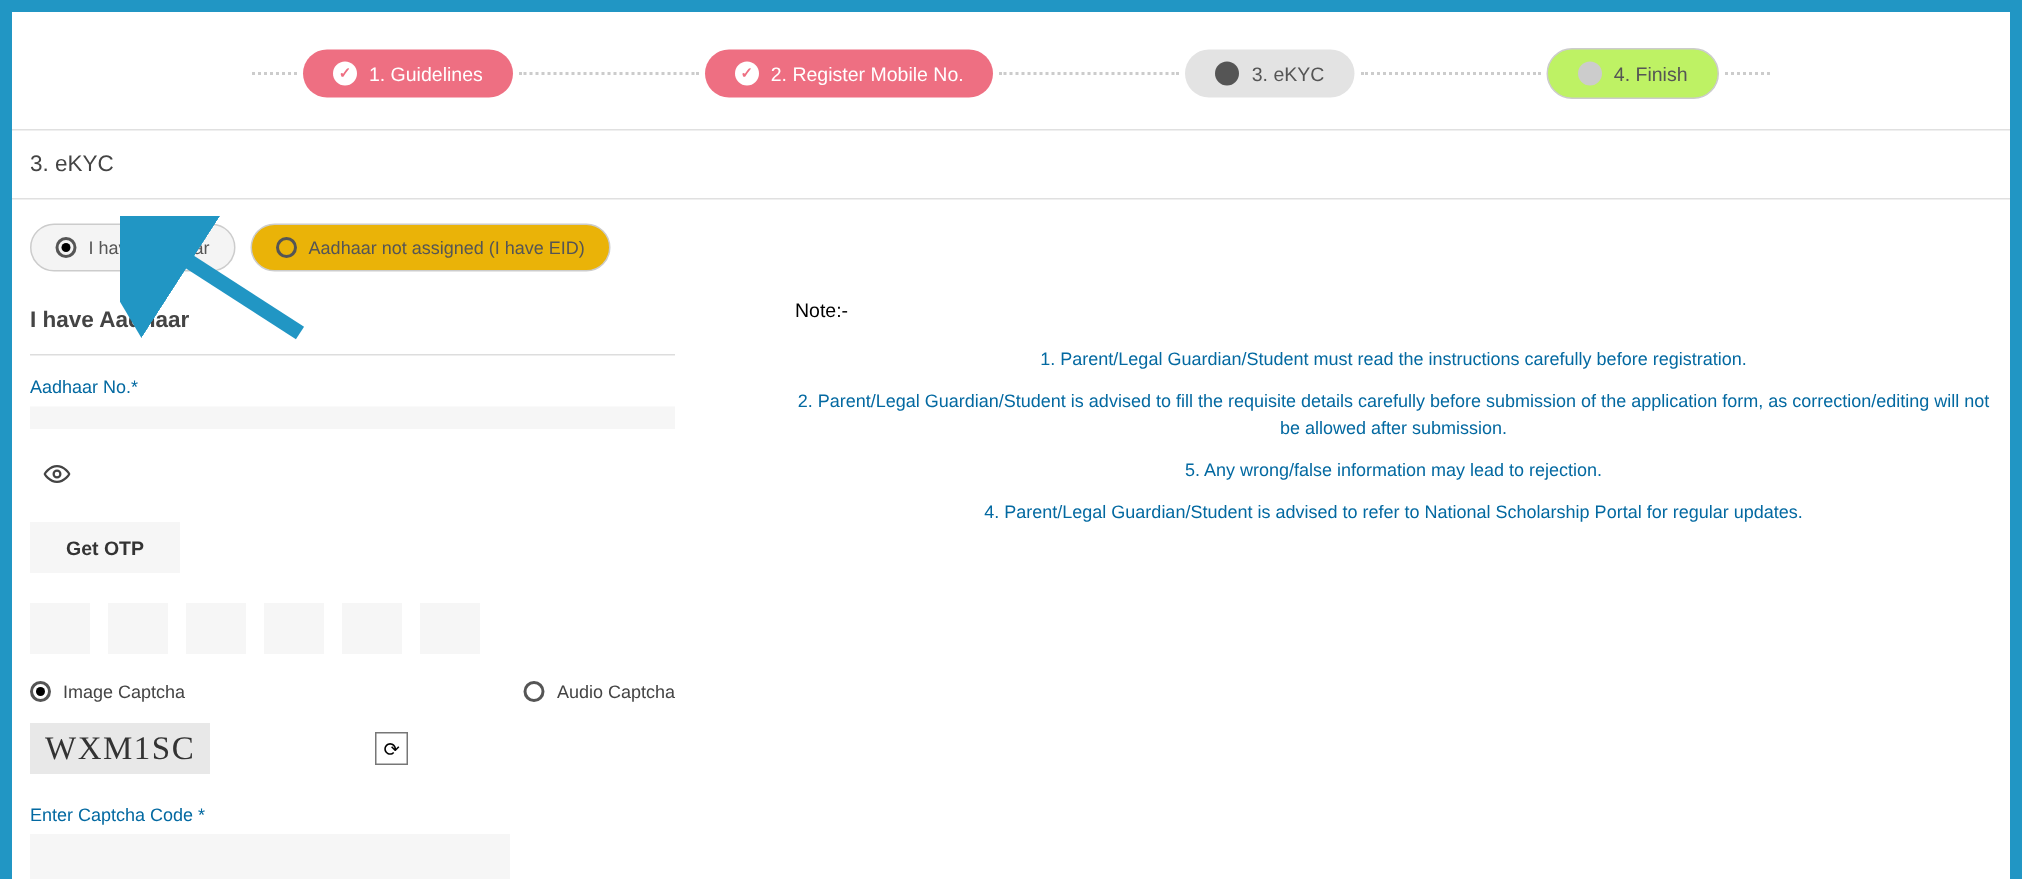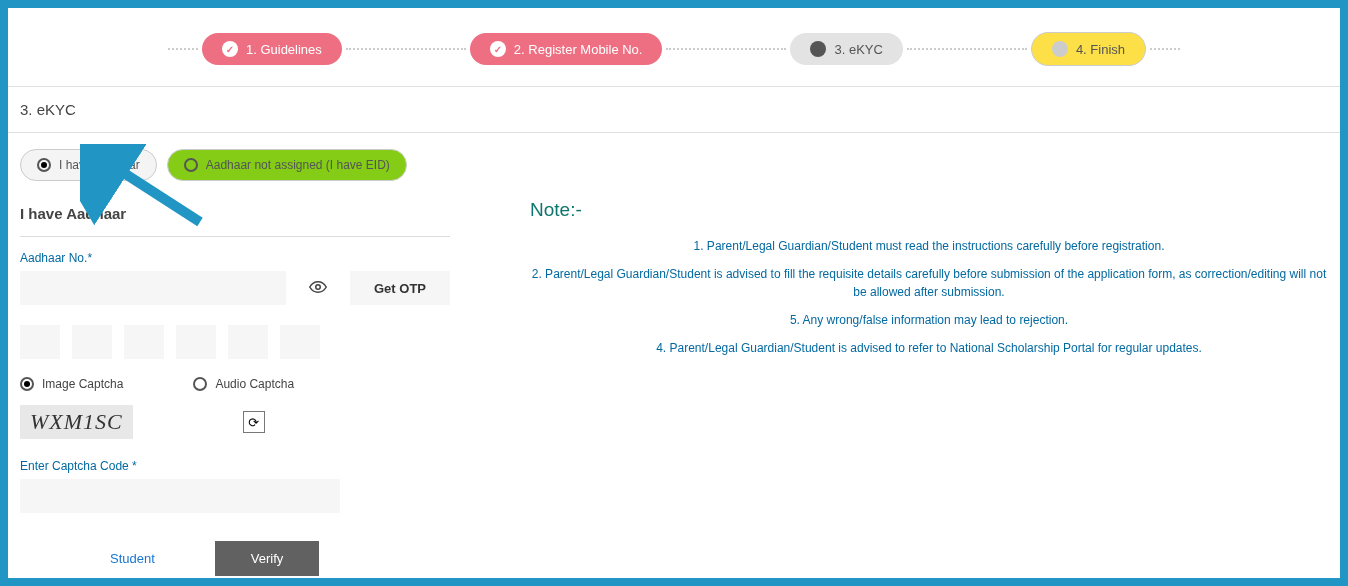--- a/index.html
+++ b/index.html
@@ -4,73 +4,73 @@
 <style>
 * { box-sizing: border-box; margin: 0; padding: 0; }
 body { font-family: Arial, Helvetica, sans-serif; background: #2196c4; padding: 8px; font-size: 13px; color: #333; }
 .page { background: #fff; width: 100%; min-height: 570px; position: relative; }
 
 
 .stepper { display: flex; justify-content: center; align-items: center; padding: 24px 0 20px; gap: 0; }
 .step-pill { display: inline-flex; align-items: center; gap: 8px; padding: 8px 20px; border-radius: 20px; font-size: 13px; }
 .step-pill.done { background: #ee6f82; color: #fff; }
 .step-pill.current { background: #e3e3e3; color: #555; }
-.step-pill.pending { background: #fde047; border: 1px solid #ccc; color: #555; }
+.step-pill.pending { background: #bef264; border: 1px solid #ccc; color: #555; }
 .step-icon { width: 16px; height: 16px; border-radius: 50%; display: inline-flex; align-items: center; justify-content: center; font-size: 10px; }
 .step-pill.done .step-icon { background: #fff; color: #ee6f82; font-weight: bold; }
 .step-pill.current .step-icon { background: #555; }
 .step-pill.pending .step-icon { background: #ccc; }
 .connector { width: 120px; border-top: 2px dotted #ccc; margin: 0 4px; }
 .connector.short { width: 30px; }
 
 .divider { border-top: 1px solid #e0e0e0; }
 
 
 .section-title { font-size: 15px; color: #444; padding: 14px 12px; border-bottom: 1px solid #e0e0e0; }
 
 
 .radio-row { display: flex; gap: 10px; padding: 16px 12px 10px; }
-.radio-pill { display: inline-flex; align-items: center; gap: 8px; border: 1px solid #ccc; border-radius: 20px; padding: 8px 16px; font-size: 12px; color: #555; cursor: pointer; background: #84cc16; }
+.radio-pill { display: inline-flex; align-items: center; gap: 8px; border: 1px solid #ccc; border-radius: 20px; padding: 8px 16px; font-size: 12px; color: #555; cursor: pointer; background: #eab308; }
 .radio-outer { width: 14px; height: 14px; border: 2px solid #555; border-radius: 50%; display: inline-flex; align-items: center; justify-content: center; }
 .radio-outer .dot { width: 6px; height: 6px; background: #000; border-radius: 50%; display: none; }
 .radio-pill.selected { background: #f4f4f4; }
 .radio-pill.selected .dot { display: block; }
 
 
 .columns { display: flex; padding: 8px 12px 0; gap: 40px; }
 .left-col { width: 430px; }
 .right-col { flex: 1; padding-left: 40px; }
 
 .left-col h3 { font-size: 15px; color: #444; font-weight: bold; padding: 6px 0 14px; border-bottom: 1px solid #ddd; margin-bottom: 14px; }
 
 .field-label { font-size: 12px; color: #0369a1; margin-bottom: 6px; display: block; }
 
-.aadhaar-row { display: flex; gap: 14px; margin-bottom: 20px; }
+.aadhaar-row { display: flex; gap: 14px; margin-bottom: 20px; flex-direction: column; }
 .aadhaar-input { flex: 1; height: 34px; background: #f6f6f6; border: none; padding: 0 8px; font-size: 13px; }
 .eye-btn { width: 36px; height: 34px; background: #fff; border: none; display: flex; align-items: center; justify-content: center; cursor: pointer; font-size: 14px; }
 .get-otp-btn { width: 100px; height: 34px; background: #f6f6f6; border: none; font-size: 13px; font-weight: bold; color: #333; cursor: pointer; }
 
 .otp-row { display: flex; gap: 12px; margin-bottom: 18px; margin-top: 6px; }
 .otp-box { width: 40px; height: 34px; background: #f6f6f6; border: none; text-align: center; font-size: 14px; }
 
-.captcha-type { display: flex; gap: 70px; margin-bottom: 14px; align-items: center; }
+.captcha-type { display: flex; gap: 70px; margin-bottom: 14px; align-items: center; justify-content: space-between; }
 .cap-radio { display: inline-flex; align-items: center; gap: 8px; font-size: 12px; color: #444; cursor: pointer; }
 
 .captcha-row { display: flex; align-items: center; gap: 110px; margin-bottom: 20px; }
-.captcha-img { background: #e8e8e8; padding: 4px 10px; font-family: 'Times New Roman', serif; font-style: italic; font-size: 22px; letter-spacing: 1px; color: #333; }
+.captcha-img { background: #e8e8e8; padding: 4px 10px; font-family: 'Times New Roman', serif; font-size: 22px; letter-spacing: 1px; color: #333; }
 .refresh-btn { width: 22px; height: 22px; border: 1px solid #777; background: #fff; display: flex; align-items: center; justify-content: center; cursor: pointer; font-size: 13px; }
 
 .captcha-input { width: 320px; height: 34px; background: #f6f6f6; border: none; padding: 0 8px; margin-bottom: 28px; font-size: 13px; }
 
 .btn-row { display: flex; gap: 60px; align-items: center; padding-left: 90px; }
 .cancel-btn { color: #1976d2; font-size: 13px; background: none; border: none; cursor: pointer; }
 .verify-btn { background: #616161; color: #fff; border: none; padding: 10px 36px; font-size: 13px; cursor: pointer; }
 
 
-.note-title { font-size: 19px; color: #0f766e; margin-bottom: 16px; }
+.note-title { font-size: 13px; color: #000000; margin-bottom: 16px; }
 .note-item { font-size: 12px; color: #0369a1; margin-bottom: 10px; line-height: 1.5; text-align: center; }
 
 
 .arrow-svg { position: absolute; left: 72px; top: 136px; pointer-events: none; }
 </style>
 </head>
 <body>
 
 <div class="page">
 

